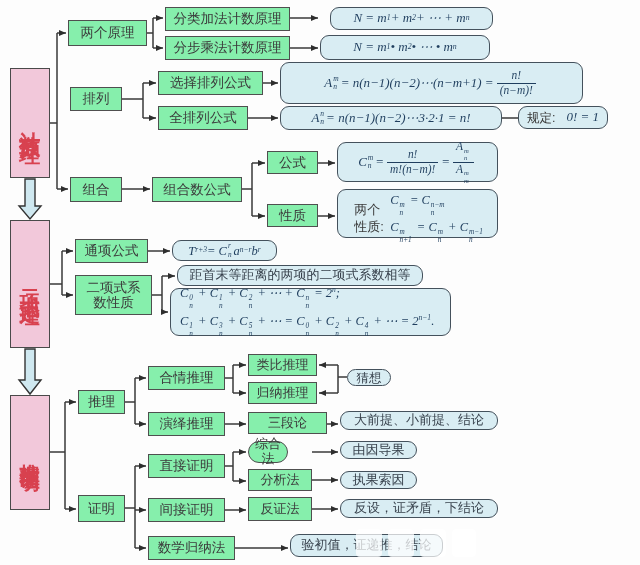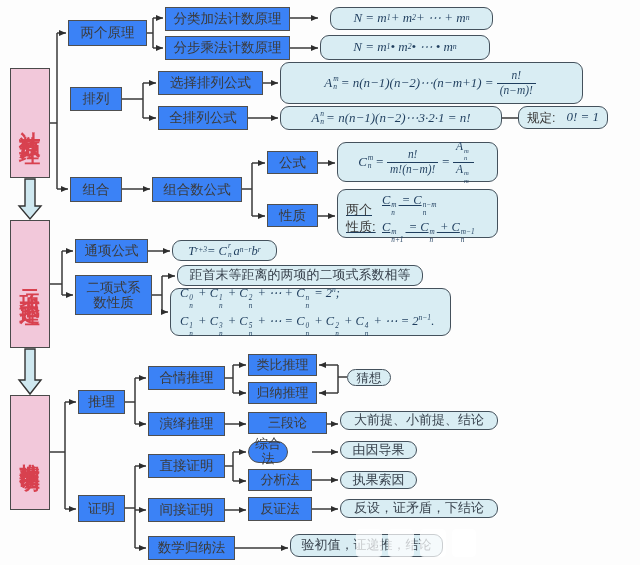--- a/index.html
+++ b/index.html
@@ -1,34 +1,34 @@
 <!DOCTYPE html>
 <html><head>
 <meta charset="utf-8">
 <style>
   html,body{margin:0;padding:0;background:#fff;}
   #stage{position:relative;width:640px;height:565px;background:#fdfdfd;overflow:hidden;
          font-family:"Liberation Sans", sans-serif;}
   #wires{position:absolute;left:0;top:0;z-index:1;}
   .box{position:absolute;z-index:2;box-sizing:border-box;display:flex;align-items:center;
        justify-content:center;text-align:center;line-height:1.12;}
-  .lbl{background:#3b82f6;border:1.5px solid #4f4f4f;color:#3b3b3b;font-size:13.5px;}
+  .lbl{background:#86efac;border:1.5px solid #4f4f4f;color:#3b3b3b;font-size:13.5px;}
   .root{background:#f2c8da;border:1.6px solid #4a4a4a;color:#d8414f;font-weight:bold;}
   .vtext{writing-mode:vertical-rl;text-orientation:upright;letter-spacing:4px;}
   .blue{background:#d9edf3;border:1.4px solid #44515c;border-radius:9px;color:#1f3e5e;
         font-style:italic;font-family:"Liberation Serif", serif;font-size:13px;}
   .blue.cjk{font-style:normal;font-family:"Liberation Sans", sans-serif;color:#38424d;}
   sup,sub{font-size:0.6em;font-style:italic;}
   .ss{display:inline-flex;flex-direction:column;align-items:flex-start;vertical-align:-0.45em;
       font-size:0.58em;line-height:1.12;margin:0 2px 0 1px;font-style:italic;}
   .fr{display:inline-flex;flex-direction:column;align-items:center;vertical-align:middle;
       line-height:1.2;margin:0 3px;font-size:0.88em;}
   .fr .fd{border-top:1.2px solid currentColor;padding:0 3px;}
   .fr .fn{padding:0 3px;}
-  .props{justify-content:flex-start;padding:13px 4px 3px 8px;text-decoration:underline;}
+  .props{justify-content:center;padding:13px 4px 3px 8px;}
   .plab{width:36px;flex:0 0 auto;font-style:normal;font-family:"Liberation Sans",sans-serif;
         color:#3a3a3a;font-size:13px;text-align:left;line-height:1.3;}
   .pcol{display:flex;flex-direction:column;gap:3px;align-items:flex-start;text-align:left;
         font-size:12.5px;}
   .sums{flex-direction:column;align-items:flex-start;justify-content:center;gap:3px;
         padding-left:9px;font-size:12.5px;text-align:left;}
   .conv{gap:11px;}
   .clab{font-style:normal;font-family:"Liberation Sans",sans-serif;color:#3a3a3a;font-size:12.5px;}
   .wmark{position:absolute;z-index:3;display:flex;gap:6px;}
   .wmark span{display:block;background:rgba(255,255,255,0.72);border-radius:4px;}

